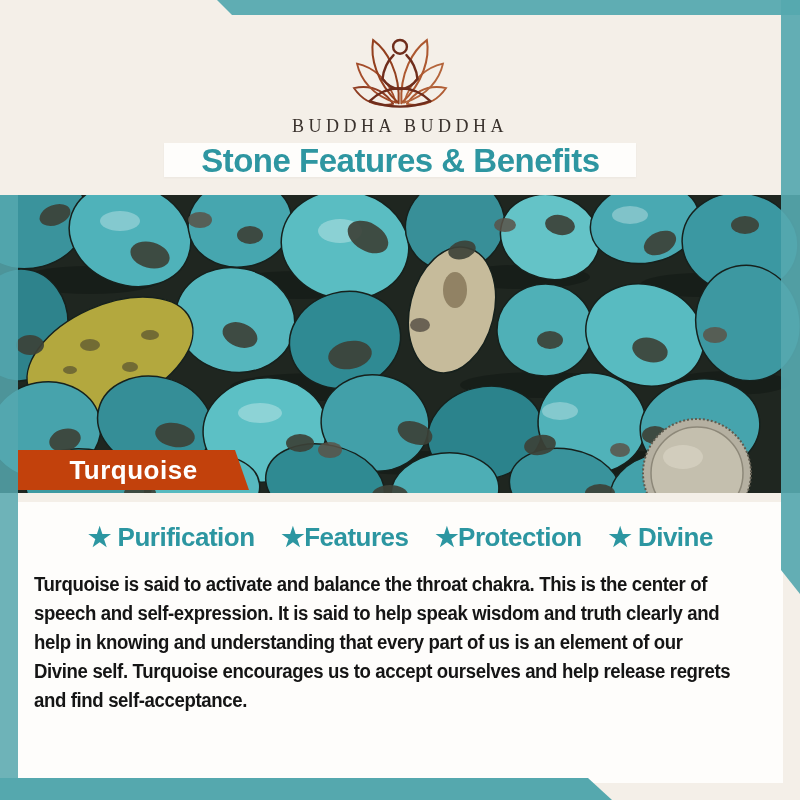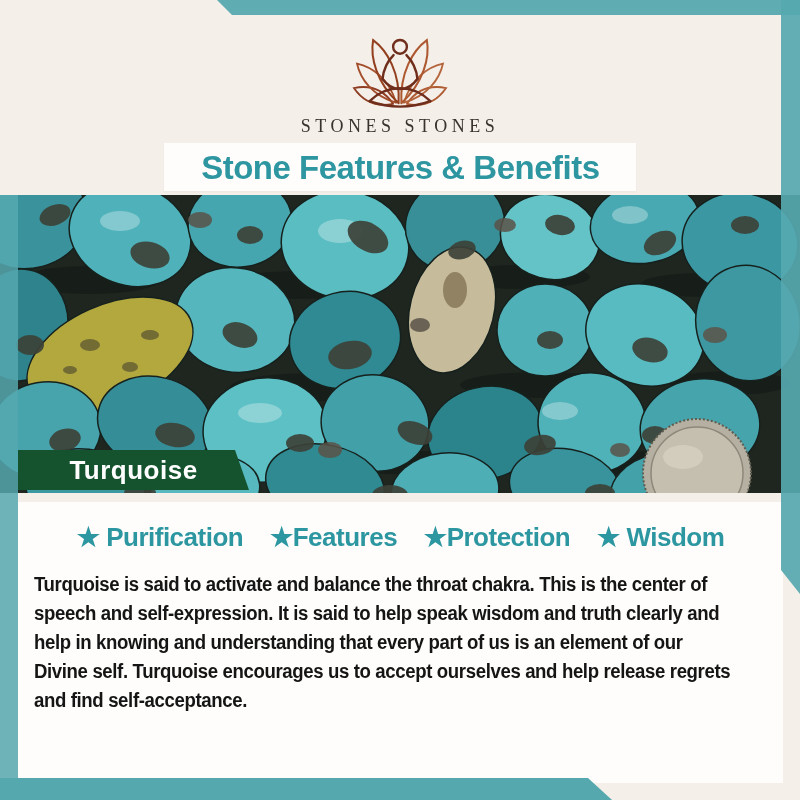--- a/index.html
+++ b/index.html
@@ -33,35 +33,35 @@
   
   .brand{position:absolute;left:0;top:0;width:800px;text-align:center;}
   .brand svg{display:block;margin:22px auto 0;}
   .brand-name{
     margin-top:2px;
     font-family:"Liberation Serif", serif;
     font-size:18px;letter-spacing:4.5px;color:#3a322d;font-weight:500;
   }
   
   .title-card{
-    position:absolute;left:164px;top:143px;width:472px;height:48px;
+    position:absolute;left:164px;top:143px;width:472px;height:34px;
     background:#fefdfb;display:flex;align-items:center;justify-content:center;
     box-shadow:0 1px 2px rgba(0,0,0,0.04);
   }
   .title-card h1{
     margin:0;font-size:34px;font-weight:bold;color:#2e96a1;
     letter-spacing:-0.5px;transform:scaleX(0.97);white-space:nowrap;
   }
   
   .photo{position:absolute;left:0;top:195px;width:800px;height:298px;margin:0;}
   .photo svg{display:block;width:800px;height:298px;}
   
   .stone-banner{
     position:absolute;left:18px;top:450px;width:231px;height:40px;
-    background:#14532d;z-index:7;
+    background:#c2410c;z-index:7;
     clip-path:polygon(0 0,calc(100% - 14px) 0,100% 100%,0 100%);
     display:flex;align-items:center;justify-content:center;text-align:center;
   }
   .stone-banner span{
     color:#ffffff;font-size:26px;font-weight:bold;letter-spacing:0.5px;
   }
   
   .content-card{
     position:absolute;left:18px;top:502px;width:765px;height:281px;
     background:#fefdfb;z-index:5;
@@ -101,21 +101,21 @@
       </g>
       <g stroke="#6f2d1c" stroke-width="2.6" stroke-linecap="round" fill="none">
         <circle cx="85" cy="27" r="7.5"></circle>
         <path d="M78,36 C70,44 67,52 66,62"></path>
         <path d="M92,36 C100,44 103,52 104,62"></path>
         <path d="M66,62 C72,70 78,73 85,73 C92,73 98,70 104,62"></path>
         <path d="M52,86 Q66,72 85,72 Q104,72 118,86"></path>
         <path d="M52,86 Q85,98 118,86"></path>
       </g>
     </svg>
-    <div class="brand-name">STONES STONES</div>
+    <div class="brand-name">BUDDHA BUDDHA</div>
   </header>
 
   <div class="title-card">
     <h1>Stone Features &amp; Benefits</h1>
   </div>
 
   <figure class="photo">
     <svg viewBox="0 0 800 298" preserveAspectRatio="none">
       <rect x="0" y="0" width="800" height="298" fill="#1f2620"></rect>
 
@@ -225,21 +225,21 @@
 
   <div class="stone-banner">
     <span>Turquoise</span>
   </div>
 
   <section class="content-card">
     <div class="benefits">
       <span class="benefit-item">★ Purification</span>
       <span class="benefit-item">★Features</span>
       <span class="benefit-item">★Protection</span>
-      <span class="benefit-item">★ Wisdom</span>
+      <span class="benefit-item">★ Divine</span>
     </div>
     <div class="description">
       <div>Turquoise is said to activate and balance the throat chakra. This is the center of</div>
       <div>speech and self-expression. It is said to help speak wisdom and truth clearly and</div>
       <div>help in knowing and understanding that every part of us is an element of our</div>
       <div>Divine self. Turquoise encourages us to accept ourselves and help release regrets</div>
       <div>and find self-acceptance.</div>
     </div>
   </section>
 

